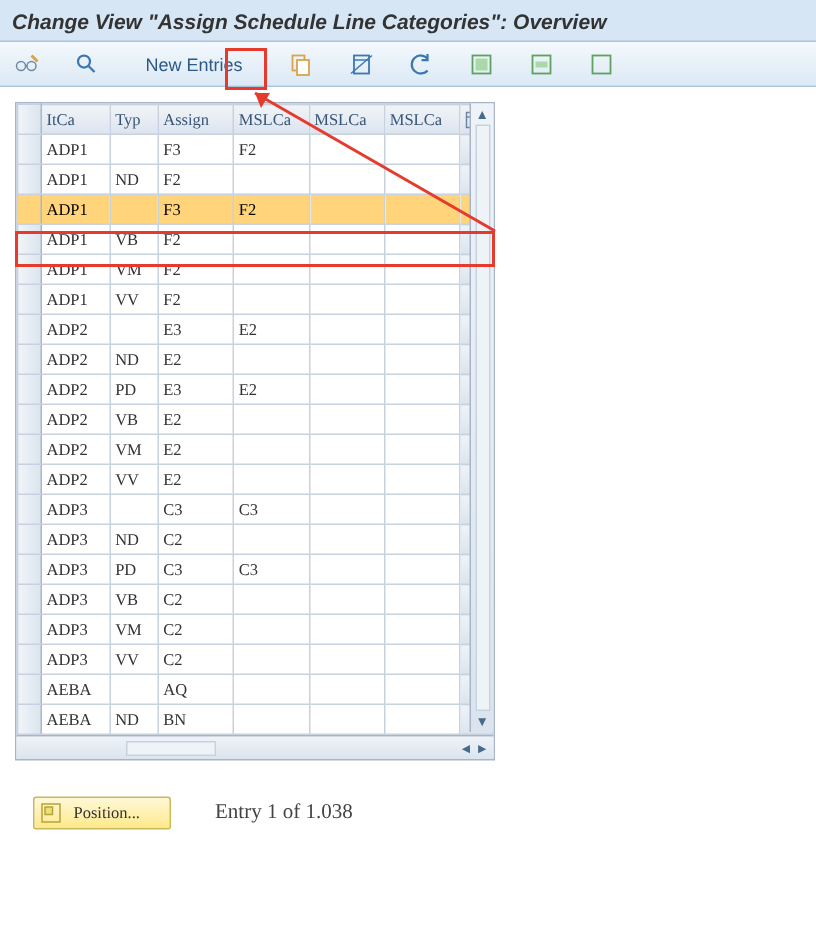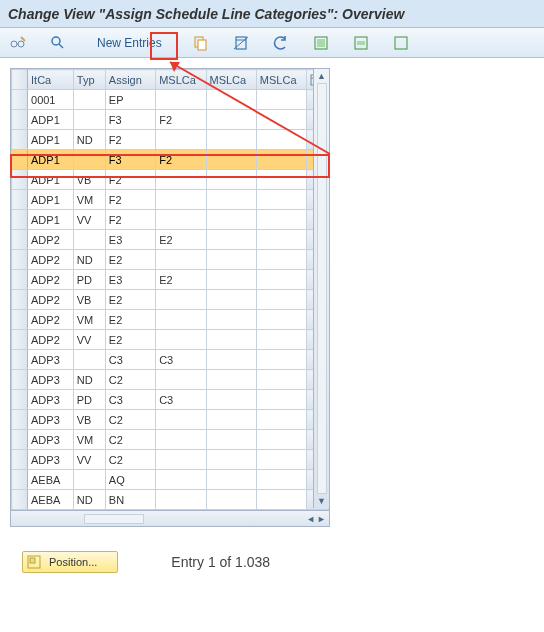--- a/index.html
+++ b/index.html
@@ -46,20 +46,21 @@
     cursor: pointer;
   }
   .toolbar .new-entries {
     margin: 0 4px;
     padding: 0 6px;
     color: #2a5a8a;
     font-size: 12px;
   }
   .content {
     padding: 10px 10px 0 10px;
+    font-family: Liberation Serif, serif;
   }
   .table-container {
     border: 1px solid #a7b5c6;
     position: relative;
     background: #fff;
     width: 320px;
   }
   .table {
     border-collapse: collapse;
     width: 100%;
@@ -140,21 +141,21 @@
     flex: 0 0 60px;
     height: 10px;
     background: #eef3f8;
     border: 1px solid #c8d2de;
     margin-left: 70px;
     margin-right: auto;
   }
   .footer {
     display: flex;
     align-items: center;
-    gap: 53px;
+    gap: 29px;
     margin-top: 24px;
     padding-left: 12px;
   }
   .position-btn {
     display: inline-flex;
     align-items: center;
     background: linear-gradient(#fff8d8,#ffe98a);
     border: 1px solid #c9b75a;
     border-radius: 2px;
     height: 22px;
@@ -259,30 +260,20 @@
           <th class="col-cfg">
             <svg width="12" height="12">
                 <rect x="1" y="1" width="10" height="10" fill="none" stroke="#6b87a6"></rect>
                 <line x1="1" y1="4" x2="11" y2="4" stroke="#6b87a6"></line>
                 <line x1="5" y1="1" x2="5" y2="11" stroke="#6b87a6"></line>
               </svg>
           </th>
         </tr>
       </thead>
       <tbody id="table-body">
-          <tr>
-            <td class="row-selector"></td>
-            <td class="cell">0001</td>
-            <td class="cell"></td>
-            <td class="cell">EP</td>
-            <td class="cell"></td>
-            <td class="cell"></td>
-            <td class="cell"></td>
-            <td class="cell" style="background: linear-gradient(rgb(238, 243, 248), rgb(219, 228, 238));"></td>
-          </tr>
           <tr>
             <td class="row-selector"></td>
             <td class="cell">ADP1</td>
             <td class="cell"></td>
             <td class="cell">F3</td>
             <td class="cell">F2</td>
             <td class="cell"></td>
             <td class="cell"></td>
             <td class="cell" style="background: linear-gradient(rgb(238, 243, 248), rgb(219, 228, 238));"></td>
           </tr>

